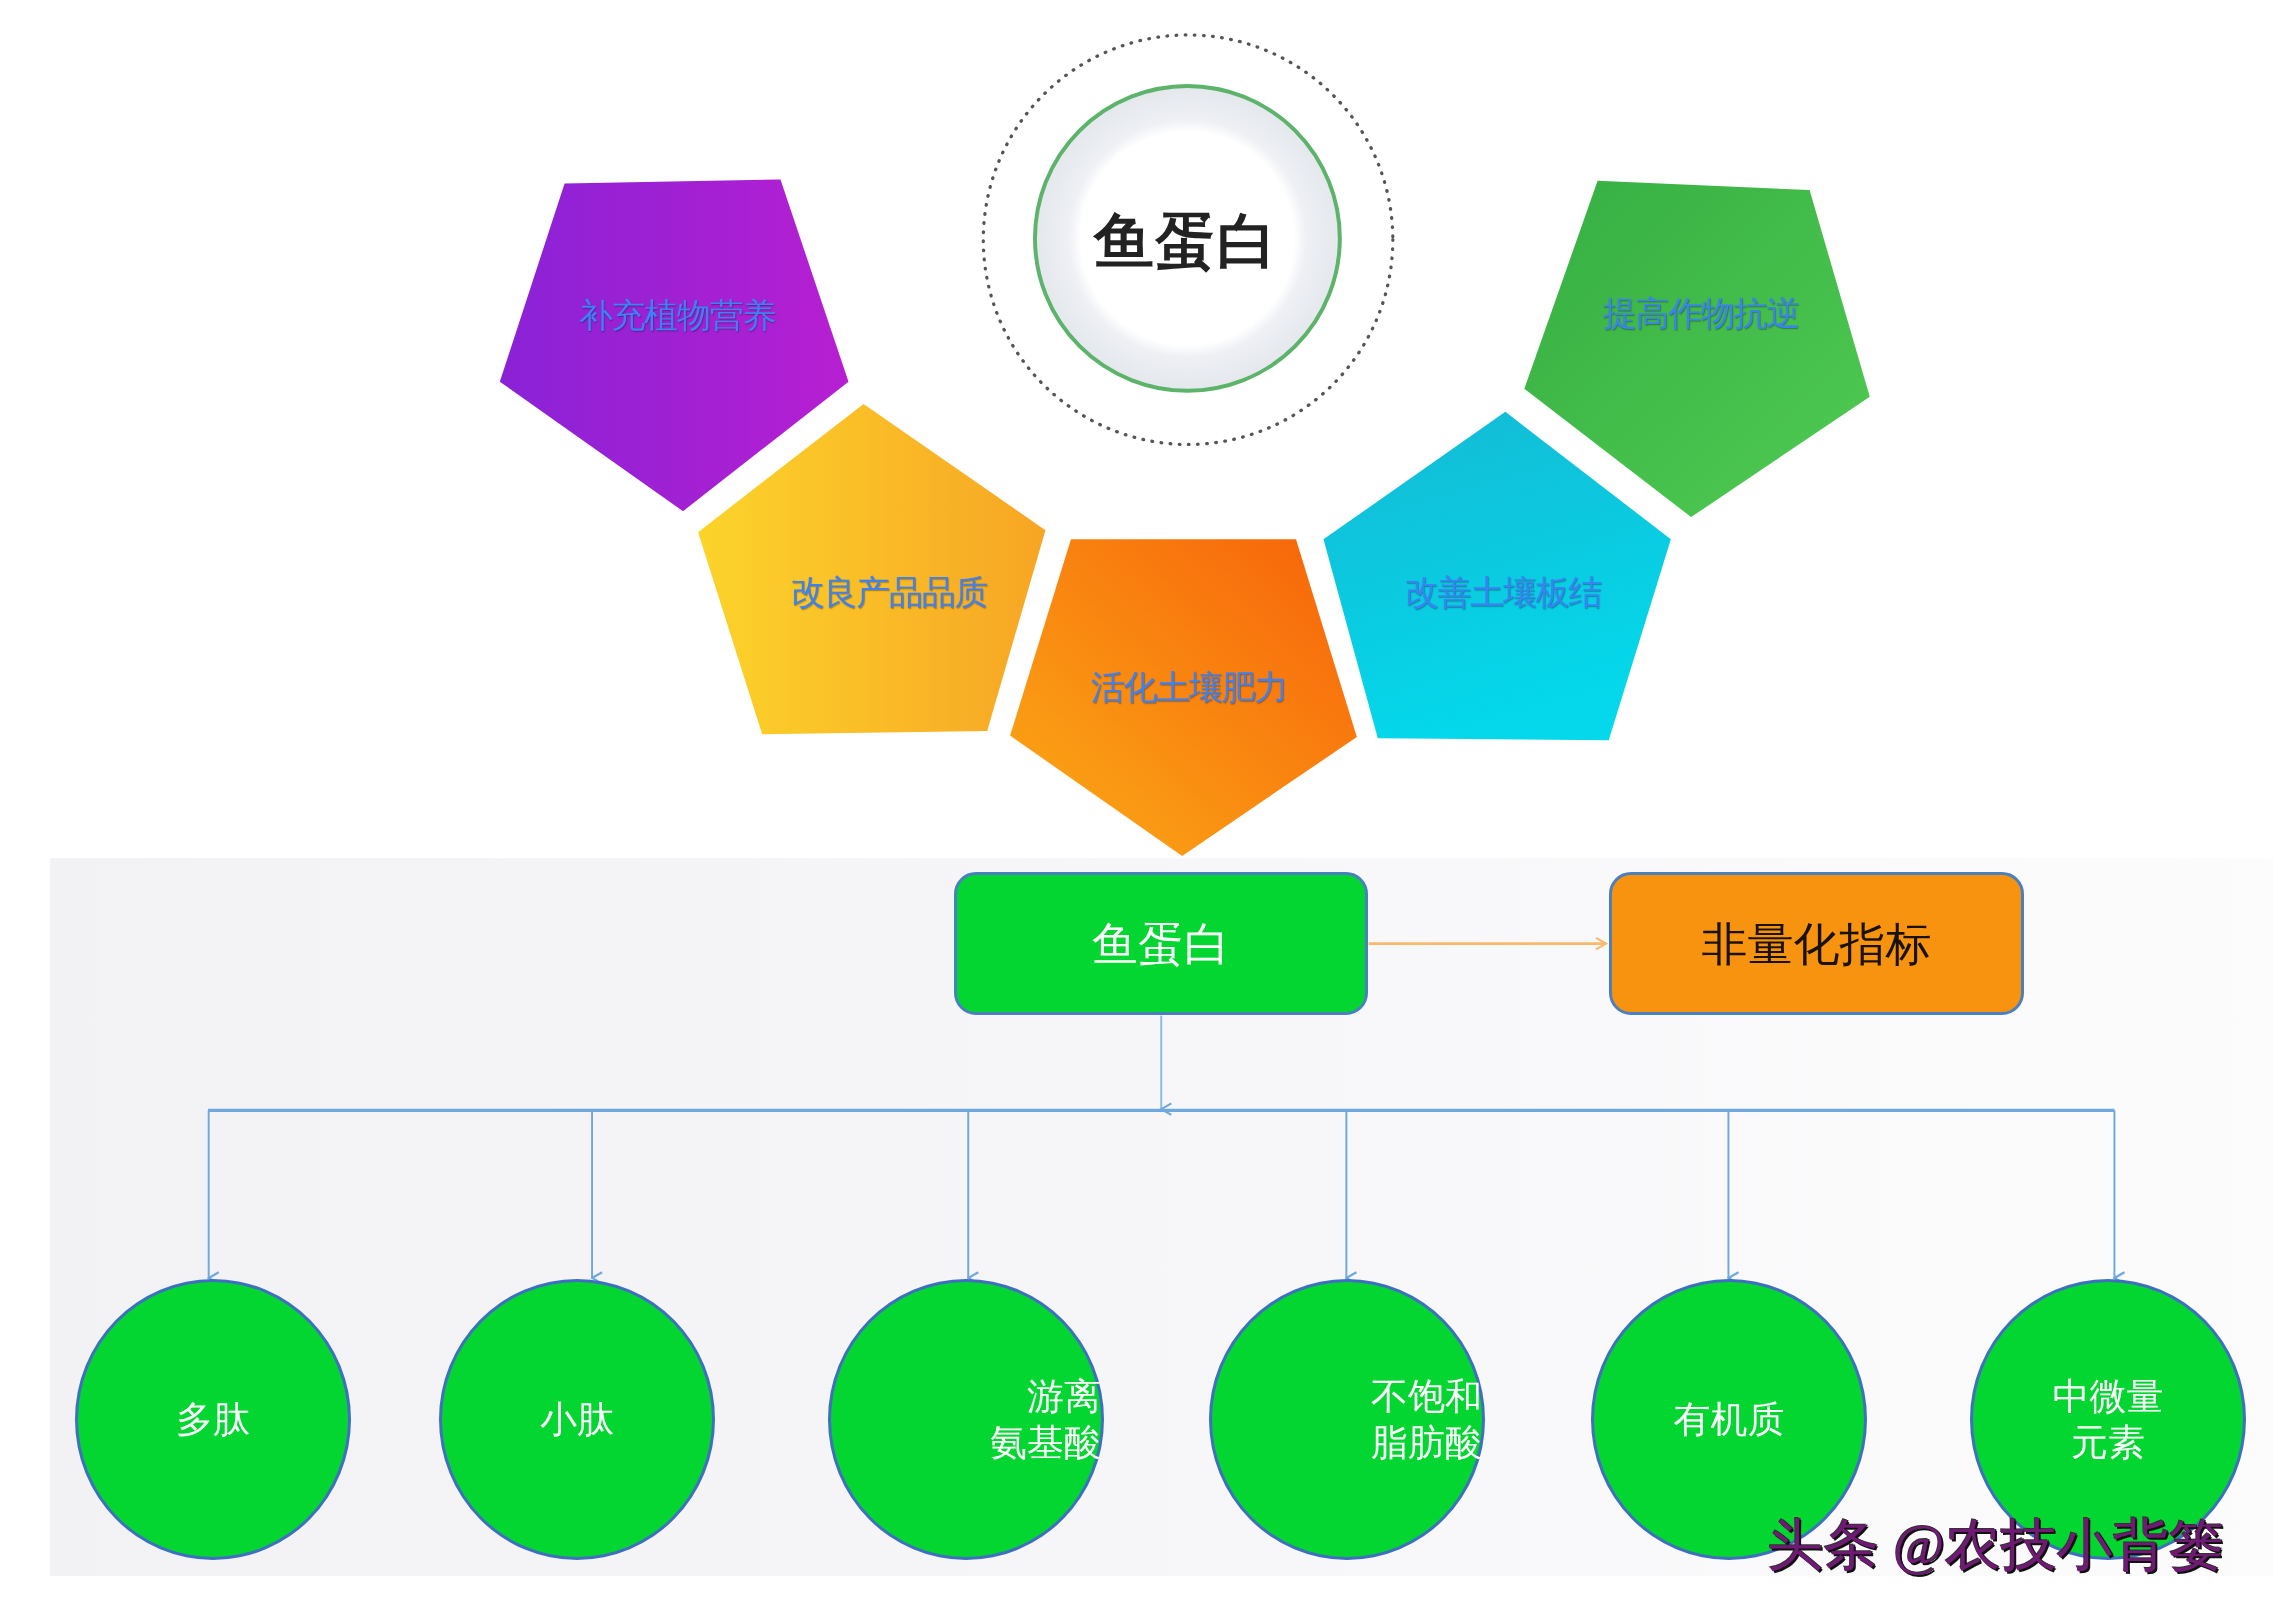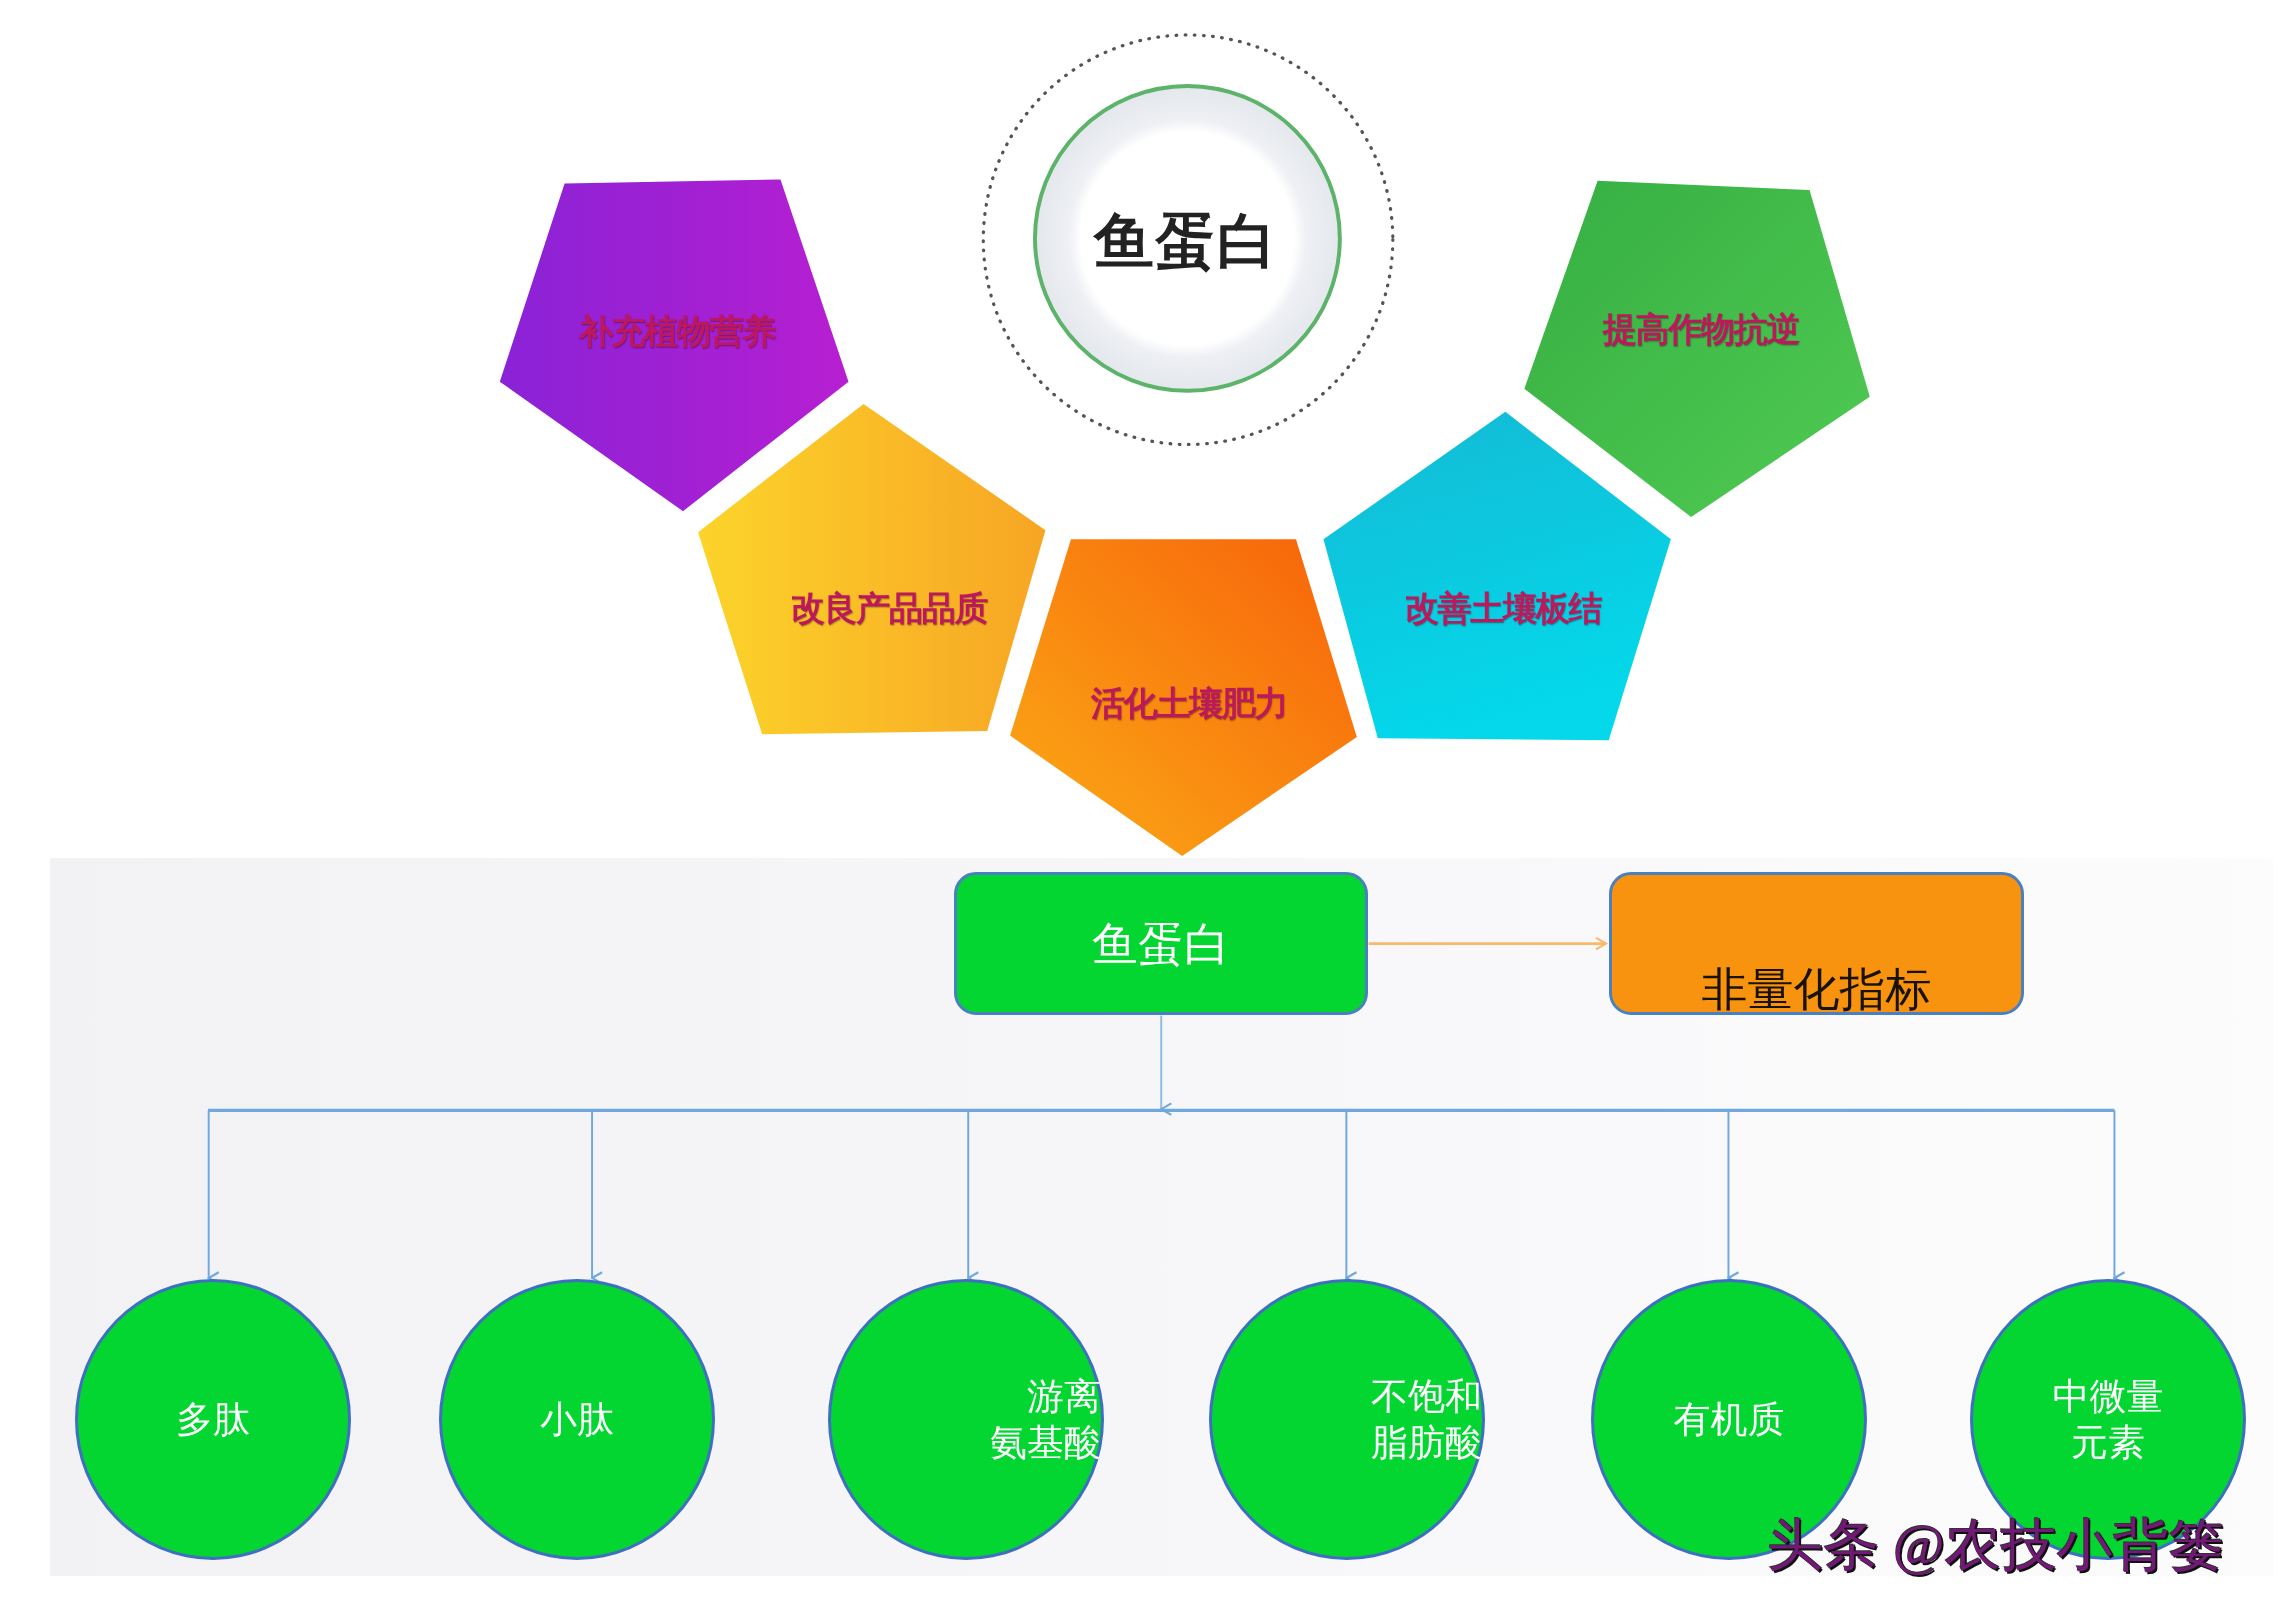--- a/index.html
+++ b/index.html
@@ -3,27 +3,27 @@
 <meta charset="utf-8">
 <style>
   html, body { margin: 0; padding: 0; background: #ffffff; }
   body { width: 2295px; height: 1623px; position: relative; overflow: hidden;
          font-family: "DejaVu Sans", "Liberation Sans", sans-serif; }
   #canvas { position: absolute; left: 0; top: 0; width: 2295px; height: 1623px; }
   .panel { position: absolute; left: 50px; top: 858px; width: 2223px; height: 718px;
            background: linear-gradient(90deg, #f2f2f4 0%, #f6f6f8 45%, #fcfcfd 100%); }
   .lbl { position: absolute; transform: translate(-50%, -50%); white-space: nowrap;
          text-align: center; line-height: 1; }
-  .pent-label { color: #be185d; font-weight: bold; font-size: 34px; letter-spacing: -1.3px;
-                text-shadow: 0.7px 1.3px 1.3px rgba(0,0,0,0.35); margin-top: 16px; }
+  .pent-label { color: #3b82f6; font-weight: normal; font-size: 34px; letter-spacing: -1.3px;
+                text-shadow: 0.7px 1.3px 1.3px rgba(0,0,0,0.35); }
   .hub-title { color: #222222; font-weight: bold; font-size: 60px; letter-spacing: 1.3px; }
   .box { position: absolute; box-sizing: border-box; border: 3.3px solid #4a7fc1; border-radius: 22px;
          display: flex; align-items: center; justify-content: center; }
   .box-green { left: 954px; top: 872px; width: 414px; height: 143px; background: #03d631; }
-  .box-orange { left: 1609px; top: 872px; width: 415px; height: 143px; background: #f7930f; align-items: flex-end; }
+  .box-orange { left: 1609px; top: 872px; width: 415px; height: 143px; background: #f7930f; }
   .box-text { font-size: 46px; line-height: 1; }
   .box-green .box-text { color: #ffffff; }
   .box-orange .box-text { color: #1a1200; }
   .node { position: absolute; box-sizing: border-box; width: 276px; height: 281px; border-radius: 50%;
           background: #03d631; border: 3.3px solid #3f6fc0; display: flex; align-items: center;
           justify-content: center; flex-direction: column; top: 1279px; }
   .node-line { color: #ffffff; font-size: 37px; line-height: 46px; white-space: nowrap; }
   .watermark { position: absolute; left: 1767px; top: 1517px; font-size: 56px; color: #701a75;
                font-family: Liberation Serif, serif; white-space: nowrap; line-height: 1;
                text-shadow: 2px 2px 0 #111, -0.7px -0.7px 0 #333, 1.3px 0 0 #222; }

